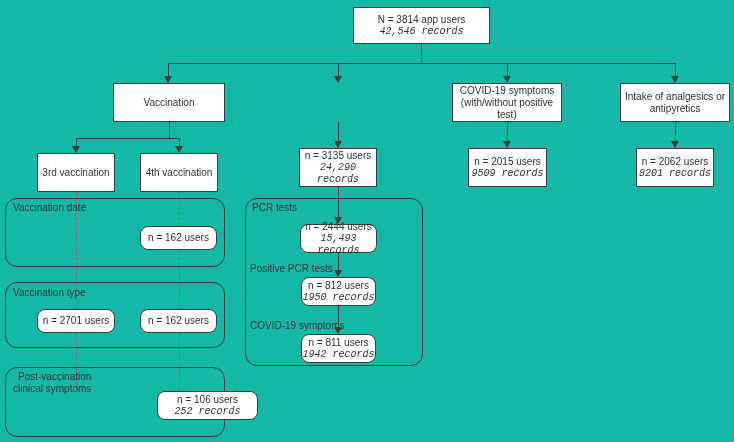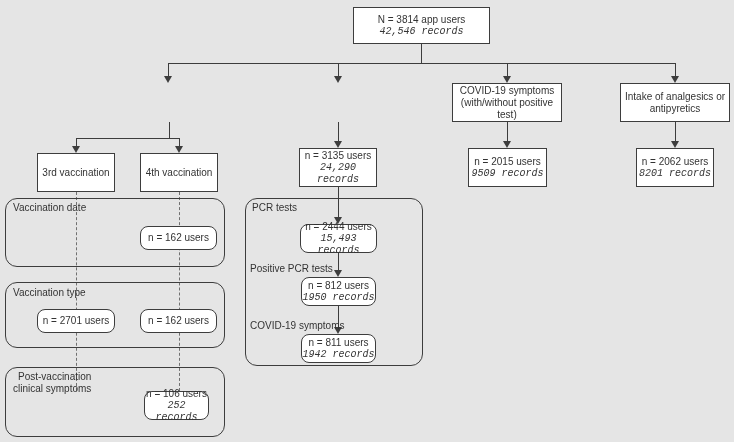--- a/index.html
+++ b/index.html
@@ -1,17 +1,17 @@
 <!DOCTYPE html>
 <html><head>
 <meta charset="utf-8">
 <style>
   html,body { margin:0; padding:0; background:#fff; }
   #canvas {
-    position:relative; width:734px; height:442px; background:#e5e5e5;
+    position:relative; width:734px; height:442px; background:#14b8a6;
     font-family:"Liberation Sans", sans-serif; color:#333333; font-size:10px;
     overflow:hidden;
   }
   .box {
     position:absolute; box-sizing:border-box;
     border:1px solid #3d3d3d; background:#ffffff;
     display:flex; flex-direction:column; align-items:center; justify-content:center;
     text-align:center; line-height:12px; z-index:3;
   }
   .rounded { border-radius:8px; }
@@ -51,20 +51,23 @@
   <div class="arrowhead" style="left:503px;top:76px"></div>
 
   <div class="vline" style="left:675px;top:63px;height:14px"></div>
   <div class="arrowhead" style="left:671px;top:76px"></div>
 
   <div class="box" style="left:353px;top:7px;width:137px;height:37px">
     <span>N = 3814 app users</span>
     <span class="l2">42,546 records</span>
   </div>
 
+  <div class="box" style="left:113px;top:83px;width:112px;height:39px">
+    <span>Vaccination</span>
+  </div>
   <div class="box" style="left:452px;top:83px;width:110px;height:39px">
     <span class="multiline">COVID-19 symptoms
 (with/without positive test)</span>
   </div>
   <div class="box" style="left:620px;top:83px;width:110px;height:39px">
     <span class="multiline">Intake of analgesics or
 antipyretics</span>
   </div>
 
   <div class="vline" style="left:169px;top:122px;height:16px"></div>
@@ -95,21 +98,21 @@
   <div class="box rounded" style="left:37px;top:309px;width:78px;height:24px">
     <span>n = 2701 users</span>
   </div>
   <div class="box rounded" style="left:140px;top:309px;width:77px;height:24px">
     <span>n = 162 users</span>
   </div>
 
   <div class="group" style="left:5px;top:367px;width:220px;height:70px"></div>
   <div class="group-title" style="left:13px;top:371px">Post-vaccination
 clinical symptoms</div>
-  <div class="box rounded" style="left:144px;top:391px;width:65px;height:29px">
+  <div class="box rounded" style="left:157px;top:391px;width:101px;height:29px">
     <span>n = 106 users</span>
     <span class="l2">252 records</span>
   </div>
 
   <div class="vline" style="left:338px;top:122px;height:20px"></div>
   <div class="arrowhead" style="left:334px;top:141px"></div>
 
   <div class="box" style="left:299px;top:148px;width:78px;height:39px">
     <span>n = 3135 users</span>
     <span class="l2">24,290 records</span>

